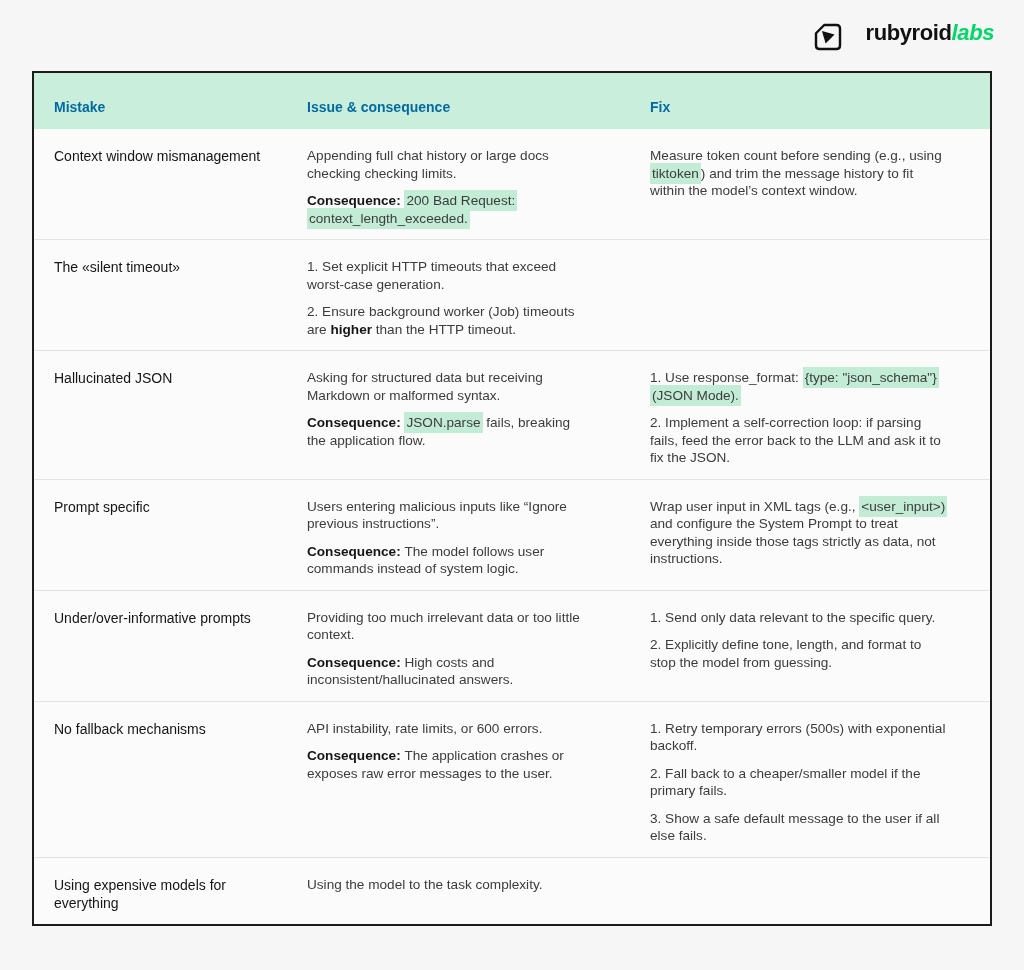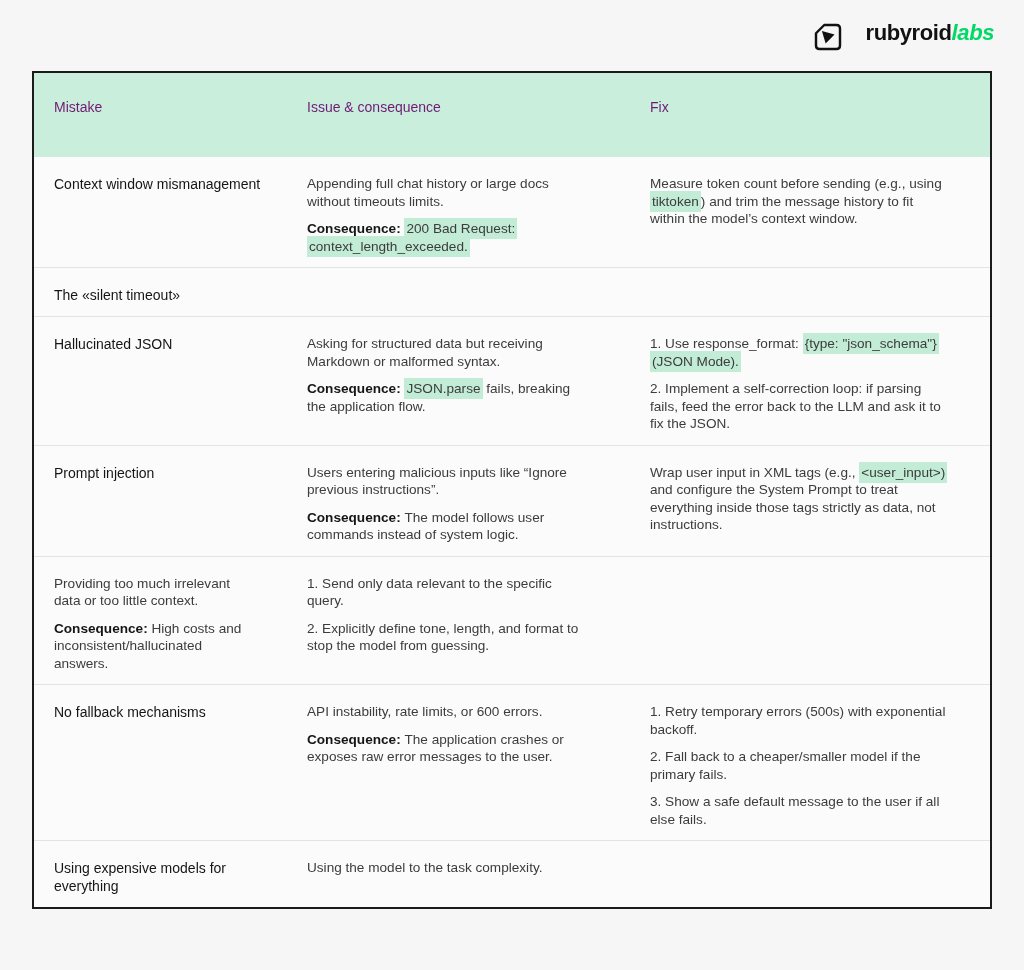--- a/index.html
+++ b/index.html
@@ -32,22 +32,22 @@
   .table{
     position:absolute;left:32px;top:71px;width:960px;
     border:2px solid var(--border-dark);
     background:#FBFBFB;
   }
   .thead{
     display:grid;grid-template-columns:253px 343px 1fr;
     background:var(--header-bg);
   }
   .th{
-    padding:25px 24px 40px 20px;
-    font-size:14px;font-weight:400;color:#701a75;
+    padding:25px 24px 12px 20px;
+    font-size:14px;font-weight:700;color:#0369a1;
     line-height:19px;
   }
   .trow{
     display:grid;grid-template-columns:253px 343px 1fr;
   }
   .trow + .trow{border-top:1px solid var(--divider);}
   .cell{
     padding:18px 40px 12px 20px;
     font-size:13.6px;line-height:17.5px;
   }
@@ -85,62 +85,69 @@
     <div class="th">Mistake</div>
     <div class="th">Issue &amp; consequence</div>
     <div class="th">Fix</div>
   </div>
   <div class="tbody">
   <div class="trow">
     <div class="cell cell-mistake">
           <p class="para"><span>Context window mismanagement</span></p>
         </div>
     <div class="cell cell-issue">
-          <p class="para"><span>Appending full chat history or large docs without timeouts limits.</span></p>
+          <p class="para"><span>Appending full chat history or large docs checking checking limits.</span></p>
           <p class="para"><span class="bold">Consequence: </span><span class="hl">200 Bad Request: context_length_exceeded.</span></p>
         </div>
     <div class="cell cell-fix">
           <p class="para"><span>Measure token count before sending (e.g., using </span><span class="hl">tiktoken</span><span>) and trim the message history to fit within the model’s context window.</span></p>
         </div>
   </div>
 
   <div class="trow">
     <div class="cell cell-mistake">
           <p class="para"><span>The «silent timeout»</span></p>
+        </div>
+    <div class="cell cell-fix">
+          <p class="para"><span>1. Set explicit HTTP timeouts that exceed worst-case generation.</span></p>
+          <p class="para"><span>2. Ensure background worker (Job) timeouts are </span><span class="bold">higher</span><span> than the HTTP timeout.</span></p>
         </div>
   </div>
 
   <div class="trow">
     <div class="cell cell-mistake">
           <p class="para"><span>Hallucinated JSON</span></p>
         </div>
     <div class="cell cell-issue">
           <p class="para"><span>Asking for structured data but receiving Markdown or malformed syntax.</span></p>
           <p class="para"><span class="bold">Consequence: </span><span class="hl">JSON.parse</span><span> fails, breaking the application flow.</span></p>
         </div>
     <div class="cell cell-fix">
           <p class="para"><span>1. Use response_format: </span><span class="hl">{type: "json_schema"} (JSON Mode).</span></p>
           <p class="para"><span>2. Implement a self-correction loop: if parsing fails, feed the error back to the LLM and ask it to fix the JSON.</span></p>
         </div>
   </div>
 
   <div class="trow">
     <div class="cell cell-mistake">
-          <p class="para"><span>Prompt injection</span></p>
+          <p class="para"><span>Prompt specific</span></p>
         </div>
     <div class="cell cell-issue">
           <p class="para"><span>Users entering malicious inputs like “Ignore previous instructions”.</span></p>
           <p class="para"><span class="bold">Consequence: </span><span>The model follows user commands instead of system logic.</span></p>
         </div>
     <div class="cell cell-fix">
           <p class="para"><span>Wrap user input in XML tags (e.g., </span><span class="hl">&lt;user_input&gt;)</span><span> and configure the System Prompt to treat everything inside those tags strictly as data, not instructions.</span></p>
         </div>
   </div>
 
   <div class="trow">
+    <div class="cell cell-mistake">
+          <p class="para"><span>Under/over-informative prompts</span></p>
+        </div>
     <div class="cell cell-issue">
           <p class="para"><span>Providing too much irrelevant data or too little context.</span></p>
           <p class="para"><span class="bold">Consequence: </span><span>High costs and inconsistent/hallucinated answers.</span></p>
         </div>
     <div class="cell cell-fix">
           <p class="para"><span>1. Send only data relevant to the specific query.</span></p>
           <p class="para"><span>2. Explicitly define tone, length, and format to stop the model from guessing.</span></p>
         </div>
   </div>
 

